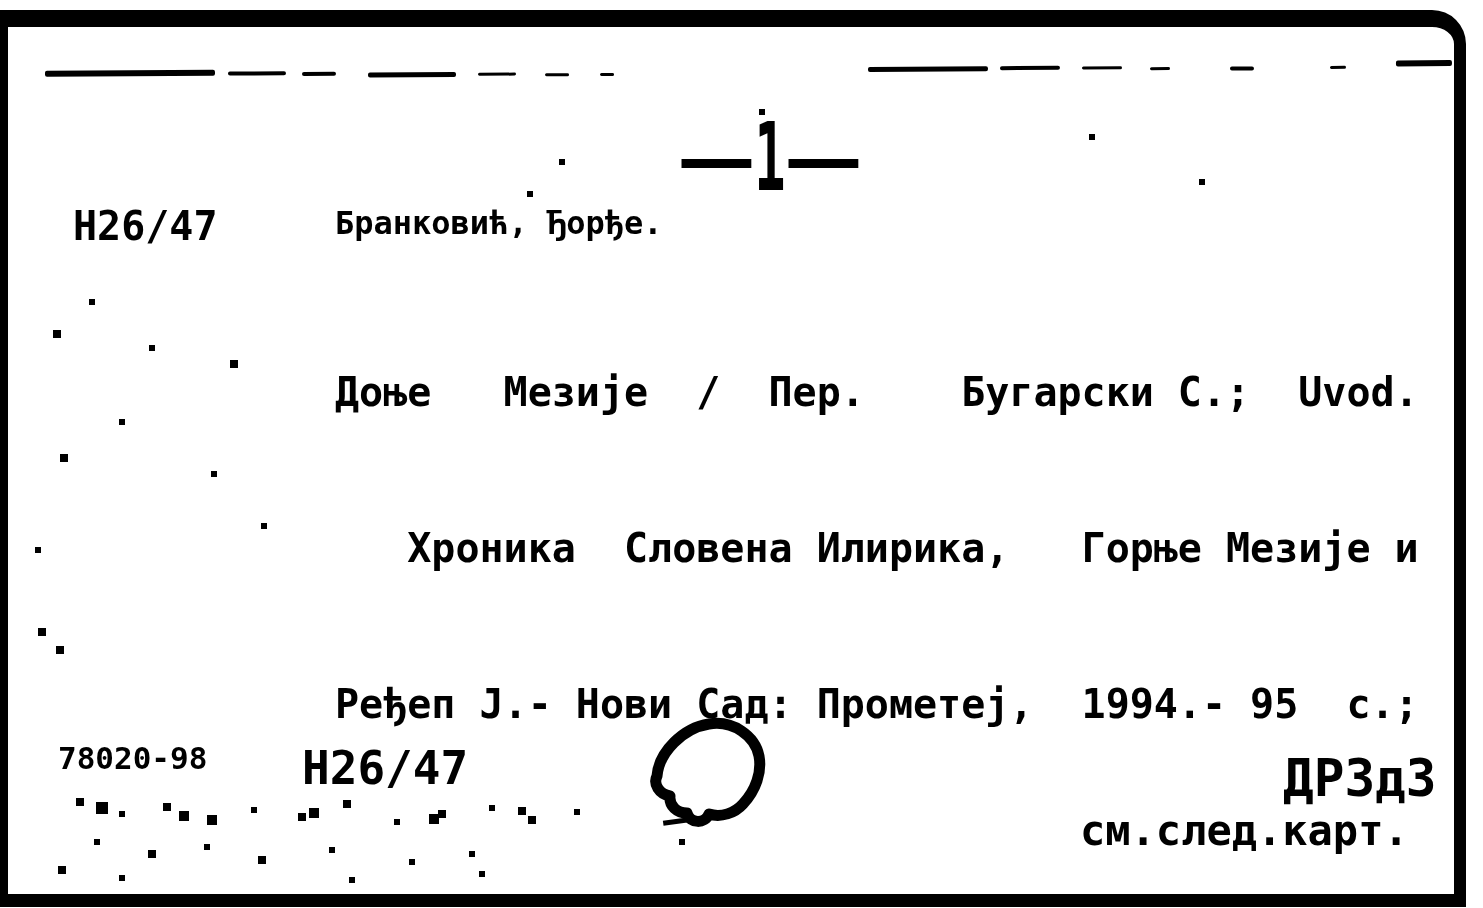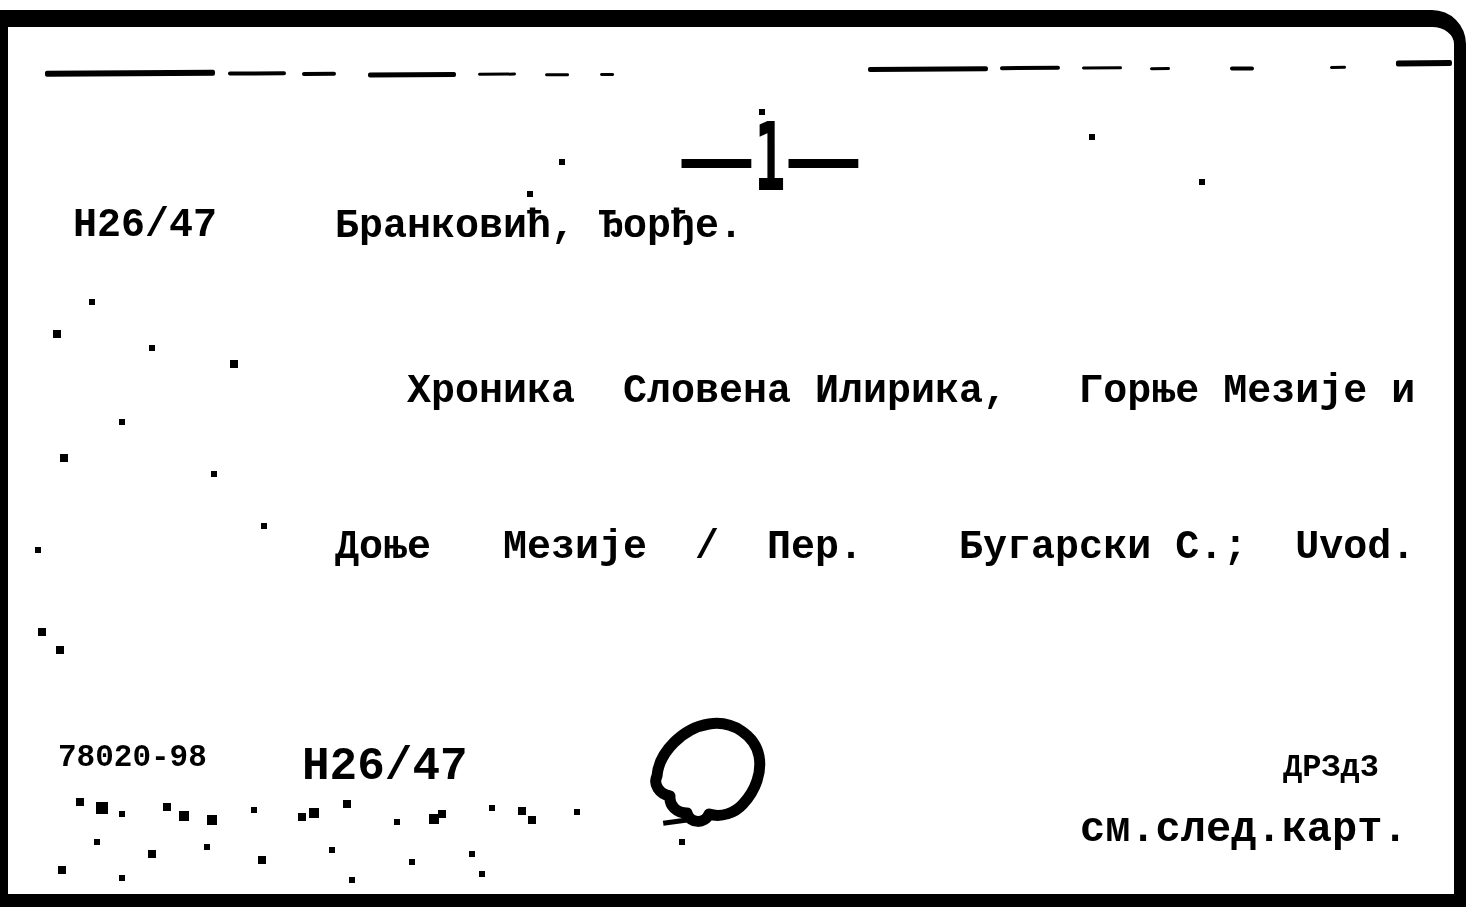--- a/index.html
+++ b/index.html
@@ -16,28 +16,28 @@
     position:absolute;left:0;top:10px;width:1466px;height:897px;
     box-sizing:border-box;
     border:solid #000;
     border-width:17px 12px 13px 8px;
     border-radius:0 34px 0 0;
   }
   .content{
     position:absolute;left:0;top:0;width:100%;height:100%;
     filter:blur(0.4px) contrast(2.4);
   }
-  .txt{position:absolute;white-space:pre;font-weight:700;letter-spacing:0;font-family:Liberation Mono, monospace;}
+  .txt{position:absolute;white-space:pre;font-weight:700;letter-spacing:0;}
   .call{left:73px;top:203px;font-size:40px;}
-  .author{left:335px;top:204px;font-size:40px;}
+  .author{left:335px;top:204px;font-size:32px;}
   .entry{left:335px;top:262px;font-size:40px;line-height:52px;}
   .entry div{white-space:pre;}
   .acc{left:58px;top:740px;font-size:31px;}
   .call2{left:302px;top:741px;font-size:46px;}
-  .code{left:1283px;top:749px;font-size:32px;}
+  .code{left:1283px;top:749px;font-size:51px;}
   .note{left:1080px;top:806px;font-size:42px;}
   
   .pagemark{
     position:absolute;left:655px;top:118px;width:230px;height:80px;
     display:flex;align-items:center;justify-content:center;gap:20px;
   }
   .pagemark .dash{display:inline-block;font-size:58px;font-weight:700;transform:scale(2.0,1.3);}
   .pagemark .num{display:inline-block;font-size:52px;font-weight:700;transform:scaleY(1.8);}
   
   .streak{position:absolute;left:0;top:60px;width:1483px;height:24px;transform:rotate(-0.4deg);}
@@ -111,22 +111,23 @@
       <span class="dash">—</span>
       <span class="num">1</span>
       <span class="dash">—</span>
     </div>
 
     <div class="txt call">Н26/47</div>
 
     <div class="txt author">Бранковић, Ђорђе.</div>
 
     <div class="txt entry">
+      <div>Доње   Мезије  /  Пер.    Бугарски С.;  Uvod.</div>
       <div>   Хроника  Словена Илирика,   Горње Мезије и</div>
-      <div>Доње   Мезије  /  Пер.    Бугарски С.;  Uvod.</div>
+      <div>Ређеп Ј.- Нови Сад: Прометеј,  1994.- 95  с.;</div>
       
       
       
       
       
     </div>
 
     <div class="txt acc">78020-98</div>
     <div class="txt call2">Н26/47</div>
     <div class="txt code">ДРЗд3</div>

